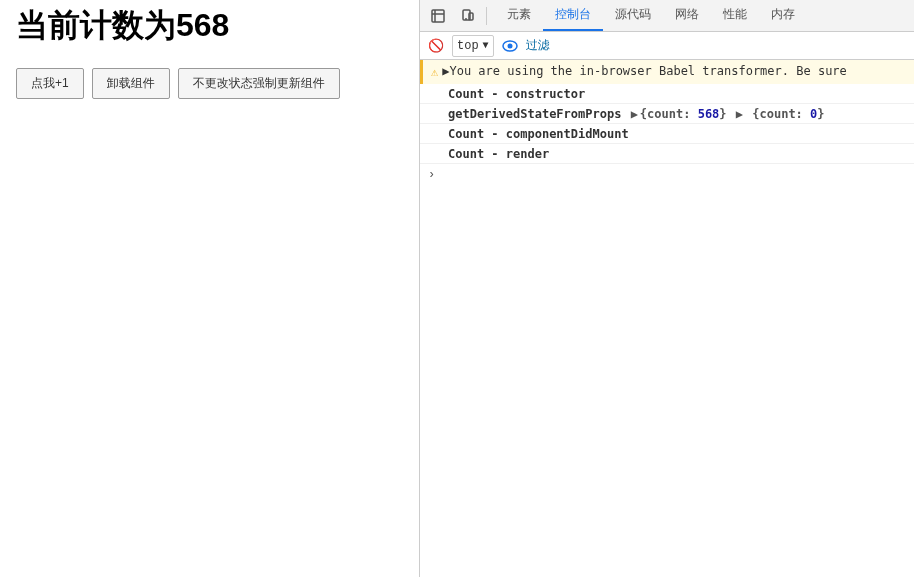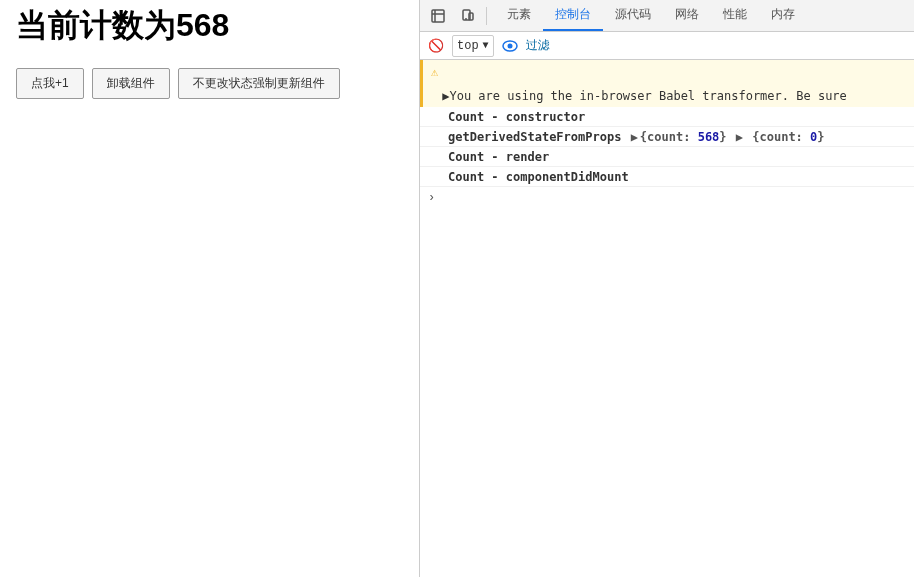--- a/index.html
+++ b/index.html
@@ -177,21 +177,20 @@
       margin-right: 4px;
       font-size: 12px;
       flex-shrink: 0;
       margin-top: 1px;
     }
     .warning-text {
       color: #333;
       font-family: Consolas, monospace;
       font-size: 12px;
       white-space: nowrap;
-      margin-top: 25px;
     }
 
     .console-log-row {
       display: flex;
       align-items: center;
       padding: 2px 8px 2px 28px;
       font-size: 12px;
       font-family: Consolas, monospace;
       color: #333;
       min-height: 20px;
@@ -283,25 +282,25 @@
 
     <div class="console-log-row">
       <span class="code-text">getDerivedStateFromProps&nbsp;</span>
       <span class="code-arrow">▶</span>
       <span style="color:#555;">{count:&nbsp;<span style="color:#1a1aa6;">568</span>}</span>
       <span class="code-arrow">&nbsp;▶</span>
       <span style="color:#555;">&nbsp;{count:&nbsp;<span style="color:#1a1aa6;">0</span>}</span>
     </div>
 
     <div class="console-log-row">
+      <span class="code-text">Count - componentDidMount</span>
+    </div>
+
+    <div class="console-log-row">
       <span class="code-text">Count - render</span>
-    </div>
-
-    <div class="console-log-row">
-      <span class="code-text">Count - componentDidMount</span>
     </div>
 
     <div class="console-prompt-row">
       <span class="console-caret">›</span>
     </div>
 
   </div>
 </div>
 
 </body></html>

